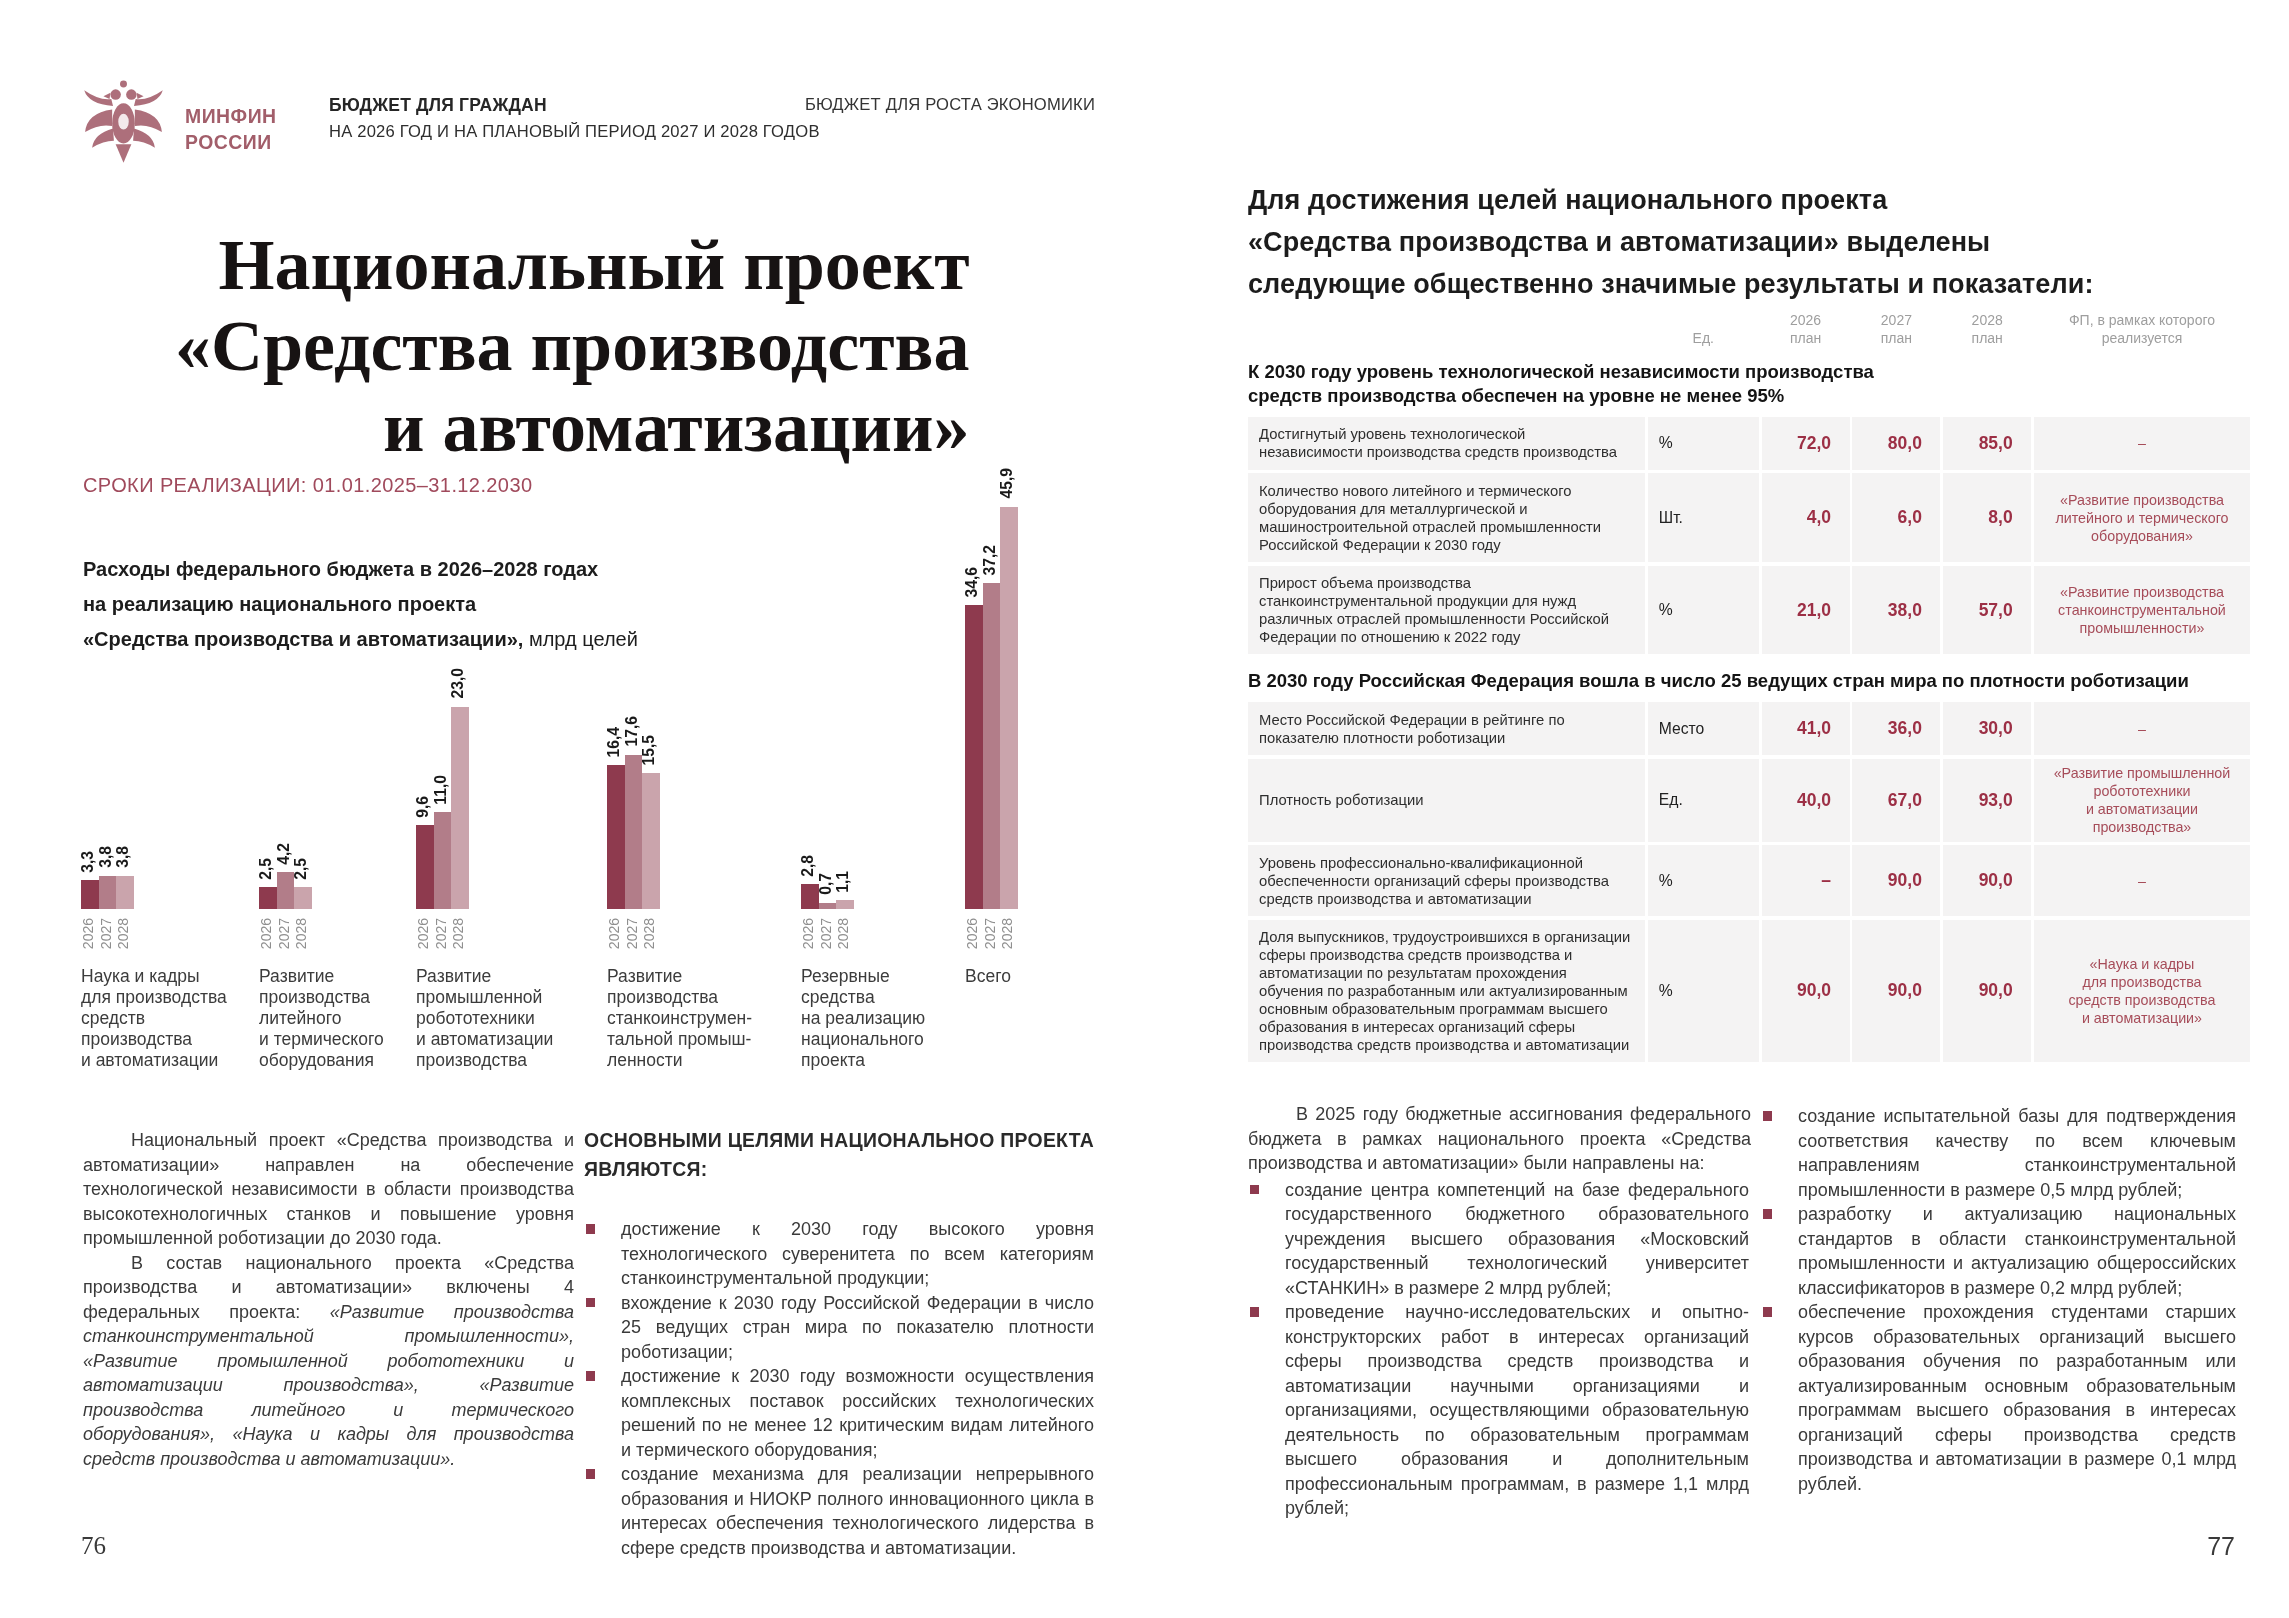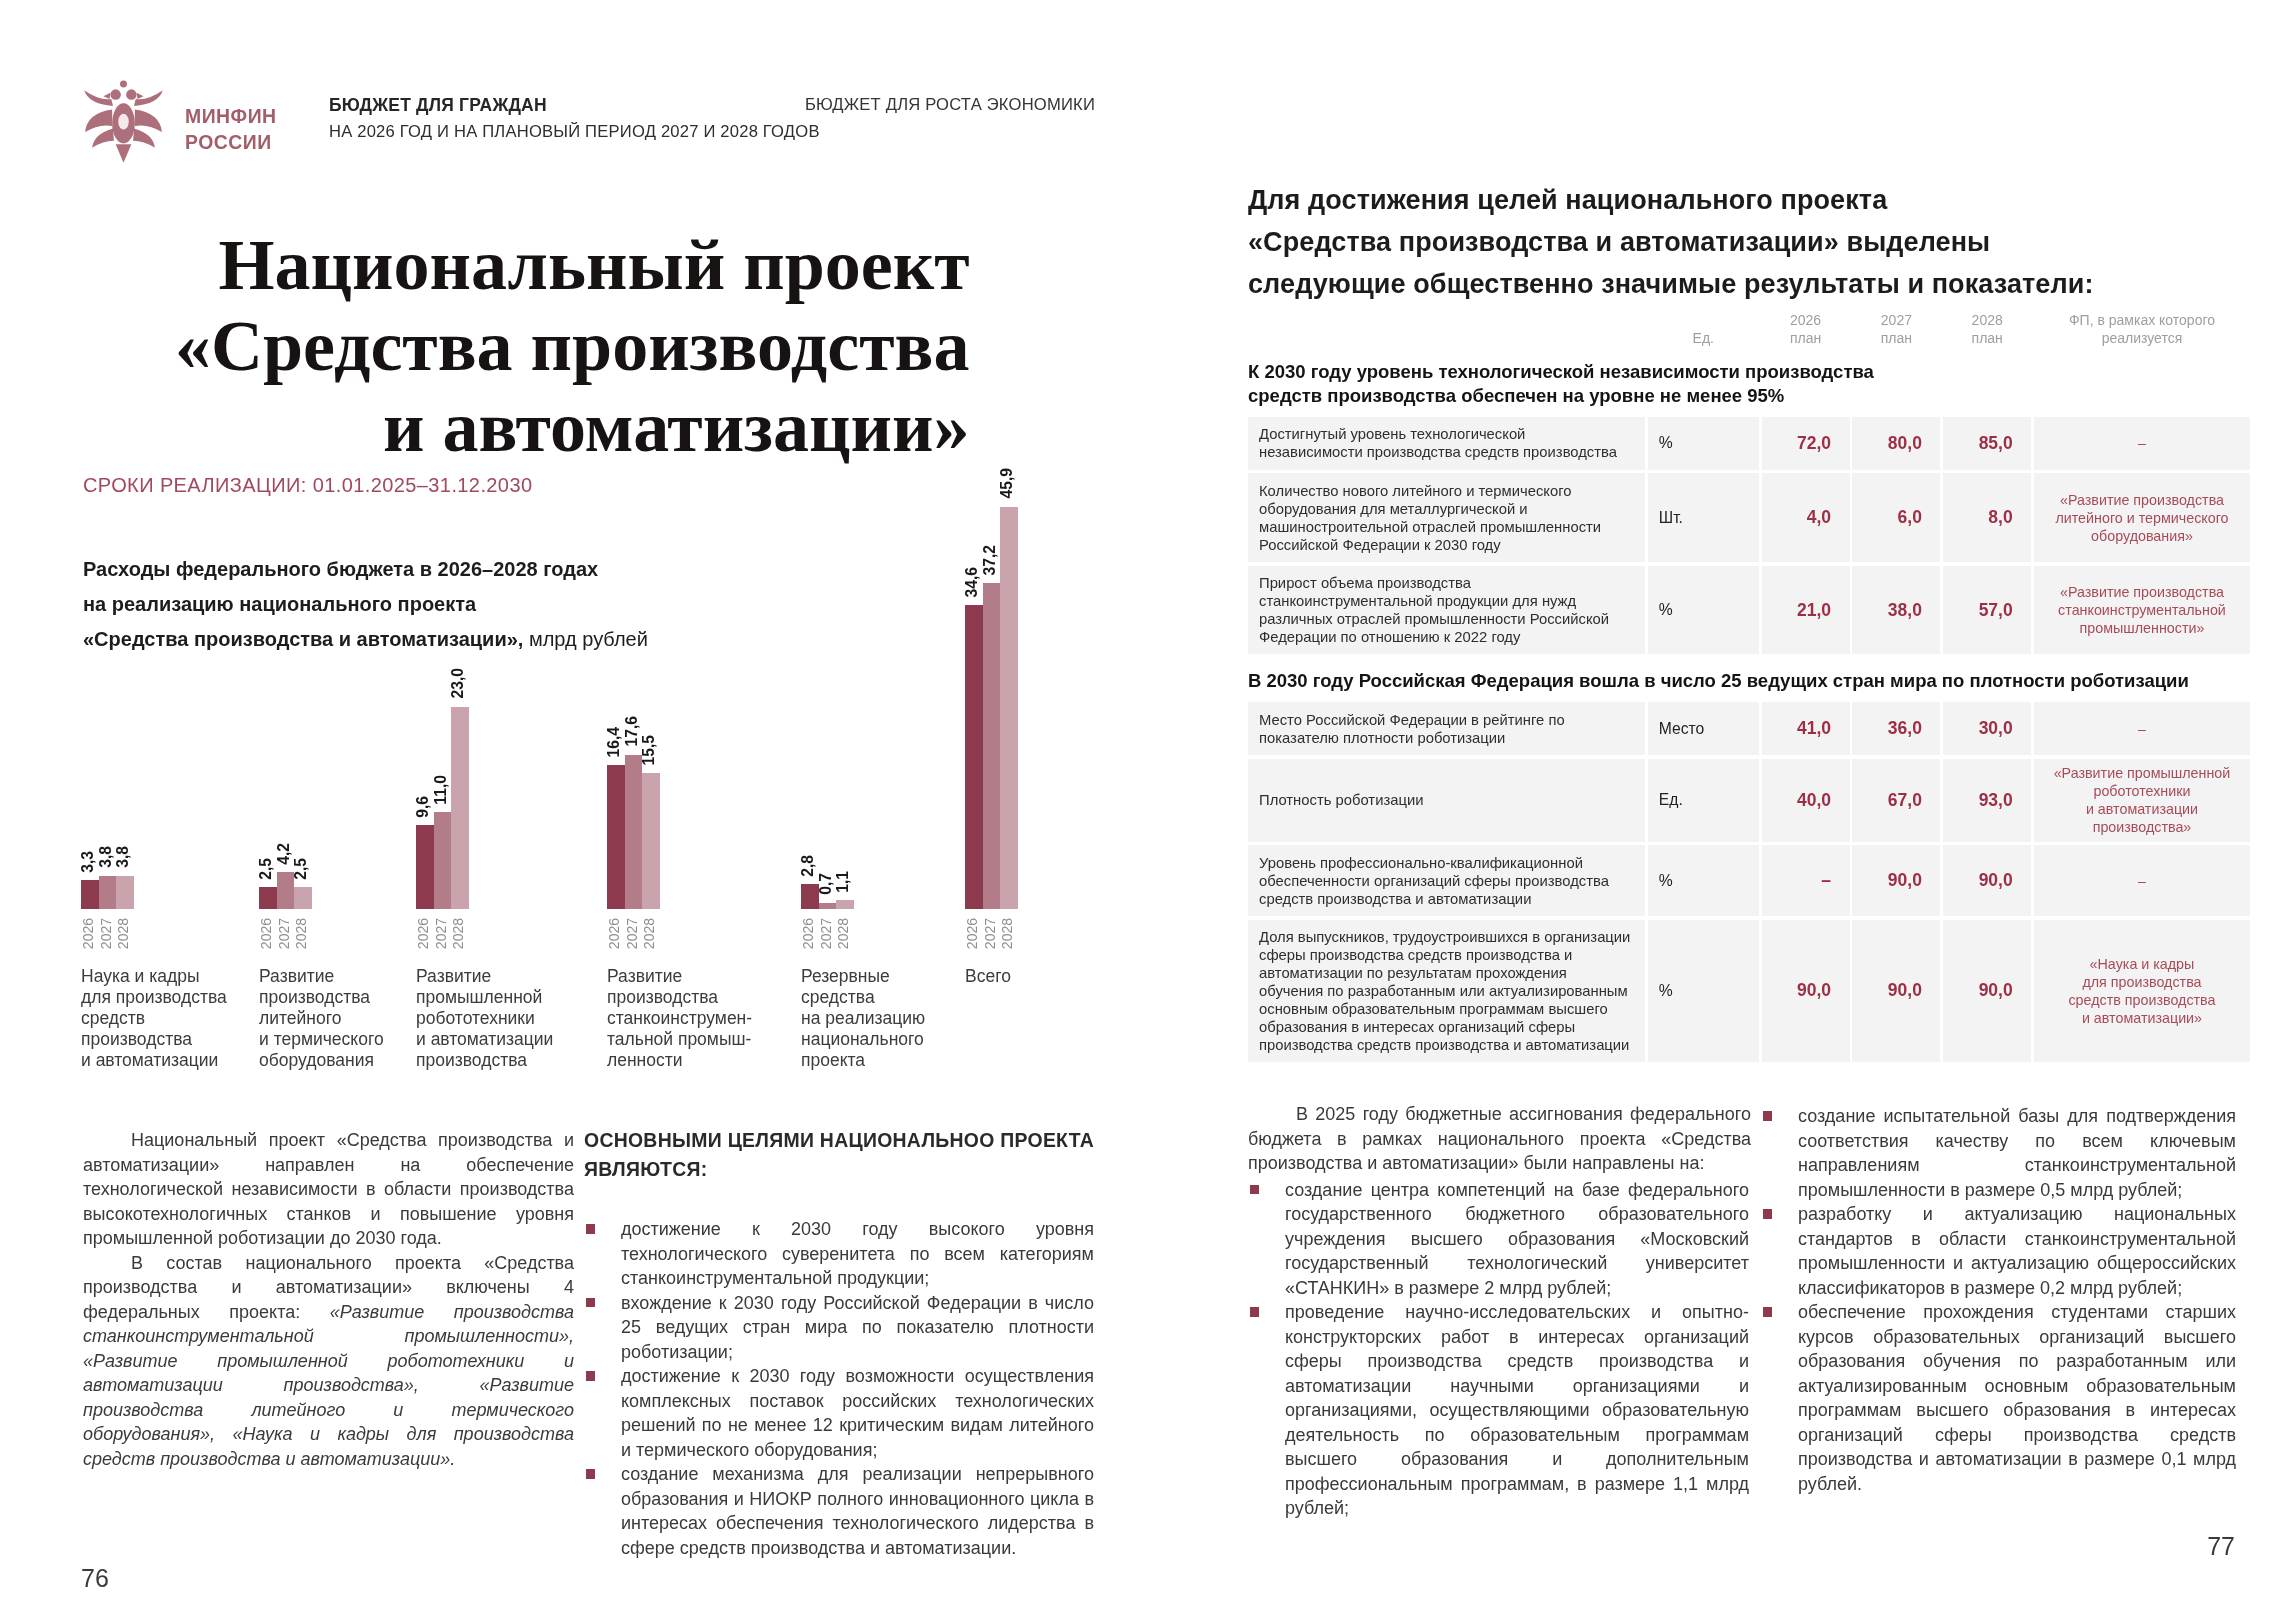--- a/index.html
+++ b/index.html
@@ -39,21 +39,21 @@
   .lcol1 p{margin:0;text-indent:48px;}
   .lcol2{left:584px;top:1126px;width:512px;}
   .goals-title{font-size:19.4px;line-height:29px;font-weight:700;color:#2a2a2a;
                letter-spacing:0.3px;margin:0 0 33px 0;text-align:left;}
   ul.sq{list-style:none;margin:2px;padding:0;}
   ul.sq li{position:relative;padding-left:35px;margin:0;}
   ul.sq li::before{content:"";position:absolute;left:0;top:7.4px;width:9.2px;height:9.2px;background:#8e3a4e;}
   .italic{font-style:italic;}
 
   .pageno{font-size:25px;color:#3a3a3a;}
-  .pn-left{left:81px;top:1564px;}
+  .pn-left{left:81px;top:1532px;font-family:Liberation Serif, serif;}
   .pn-right{left:2150px;top:1532px;width:85px;text-align:right;}
 
   
   .r-intro{left:1248px;top:179px;width:960px;font-size:27px;line-height:42px;
            font-weight:700;color:#1c1c1c;white-space:pre-line;letter-spacing:0.1px;}
 
   .rtable{left:1248px;top:312px;width:987px;}
   .tgrid{display:grid;grid-template-columns:397px 111px 88px 88px 88px 216px;column-gap:2.8px;}
   .thead{margin-bottom:13px;}
   .hc{font-size:14px;line-height:17.5px;color:#9e9e9e;text-align:center;white-space:pre-line;
@@ -107,21 +107,21 @@
     <div>Национальный проект</div>
     <div>«Средства производства</div>
     <div>и автоматизации»</div>
   </div>
   <div class="abs dates">СРОКИ РЕАЛИЗАЦИИ: 01.01.2025–31.12.2030</div>
 
   <div class="abs chart-heading">
     <div><b>Расходы федерального бюджета в 2026–2028 годах</b></div>
     <div><b>на реализацию национального проекта</b></div>
     <div>
-      <b>«Средства производства и автоматизации»,</b><span class="reg"> млрд рублей</span>
+      <b>«Средства производства и автоматизации»,</b><span class="reg"> млрд целей</span>
     </div>
   </div>
 
   <div class="abs chart">
       <div class="cgroup" style="left: 81px;">
         <div class="bar" style="left: 0px; height: 29px; background: rgb(142, 58, 78);"></div>
         <span class="bar-value" style="left: -2.8px; bottom: 36px;">3,3</span>
         <span class="bar-year" style="left: -0.9px;">2026</span>
         <div class="bar" style="left: 17.5px; height: 33px; background: rgb(178, 125, 137);"></div>
         <span class="bar-value" style="left: 14.8px; bottom: 41px;">3,8</span>

